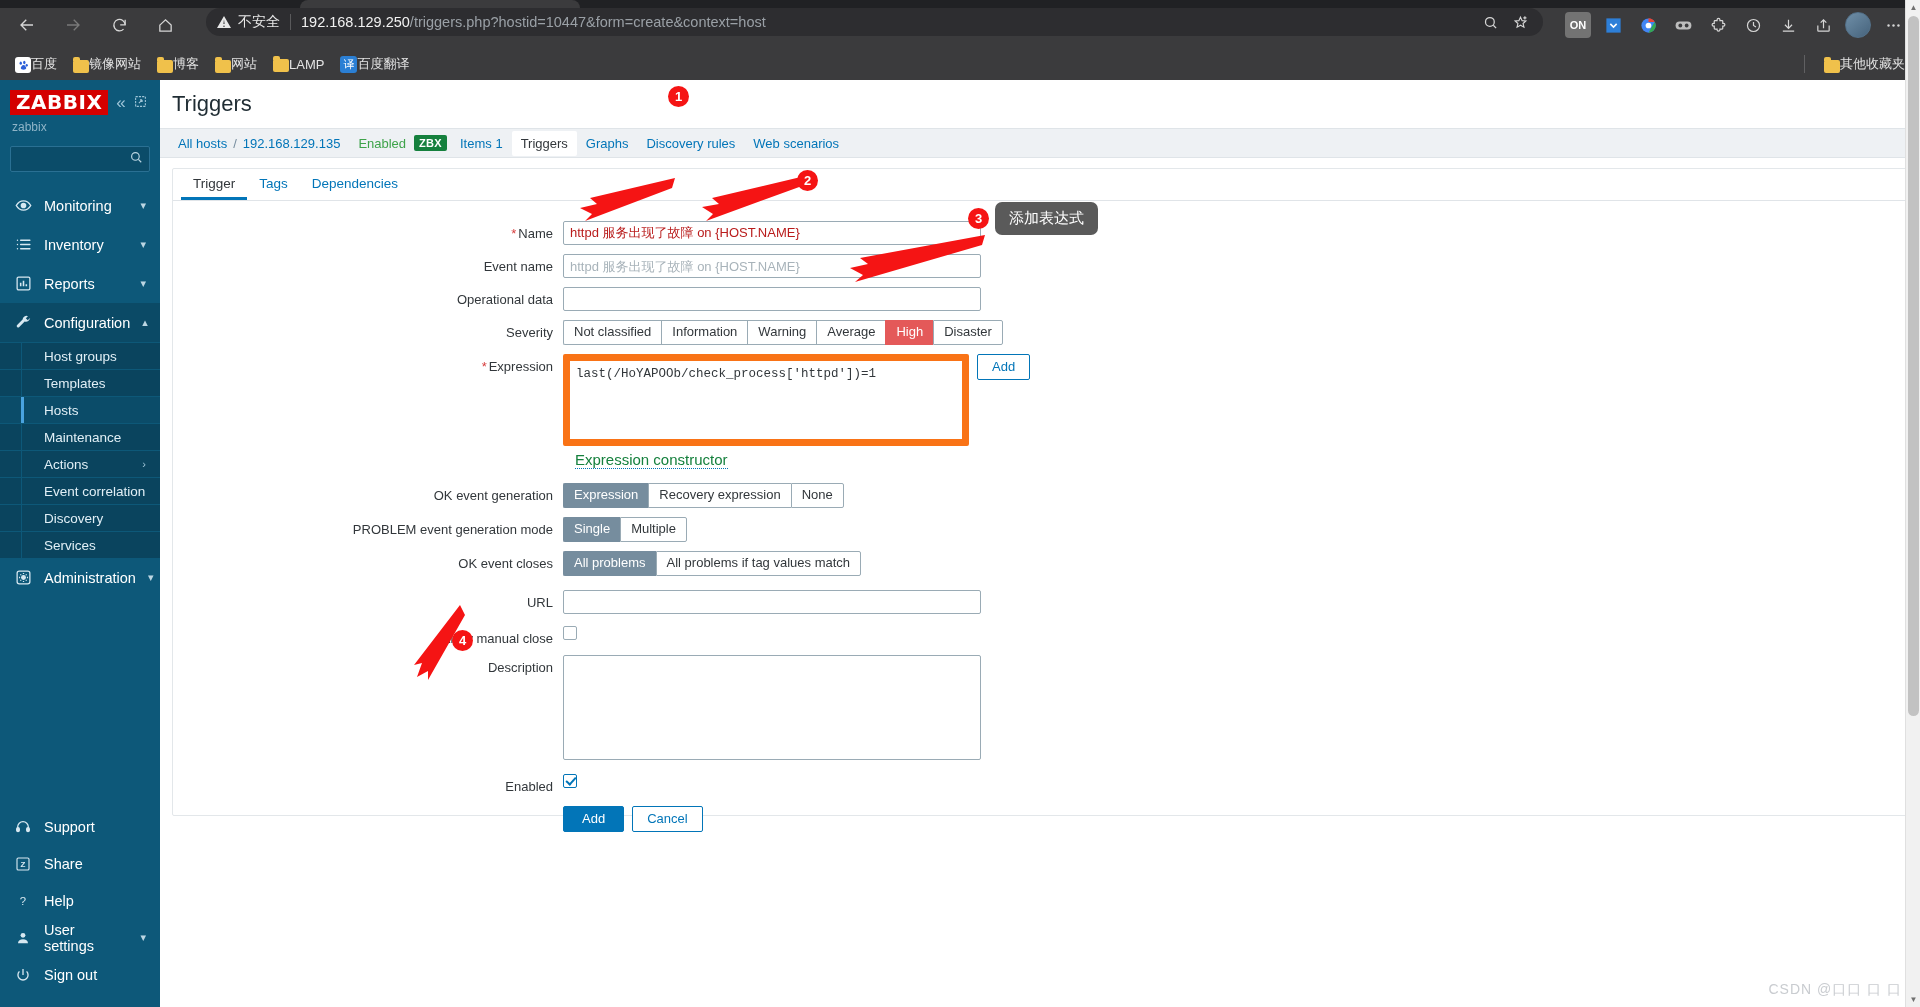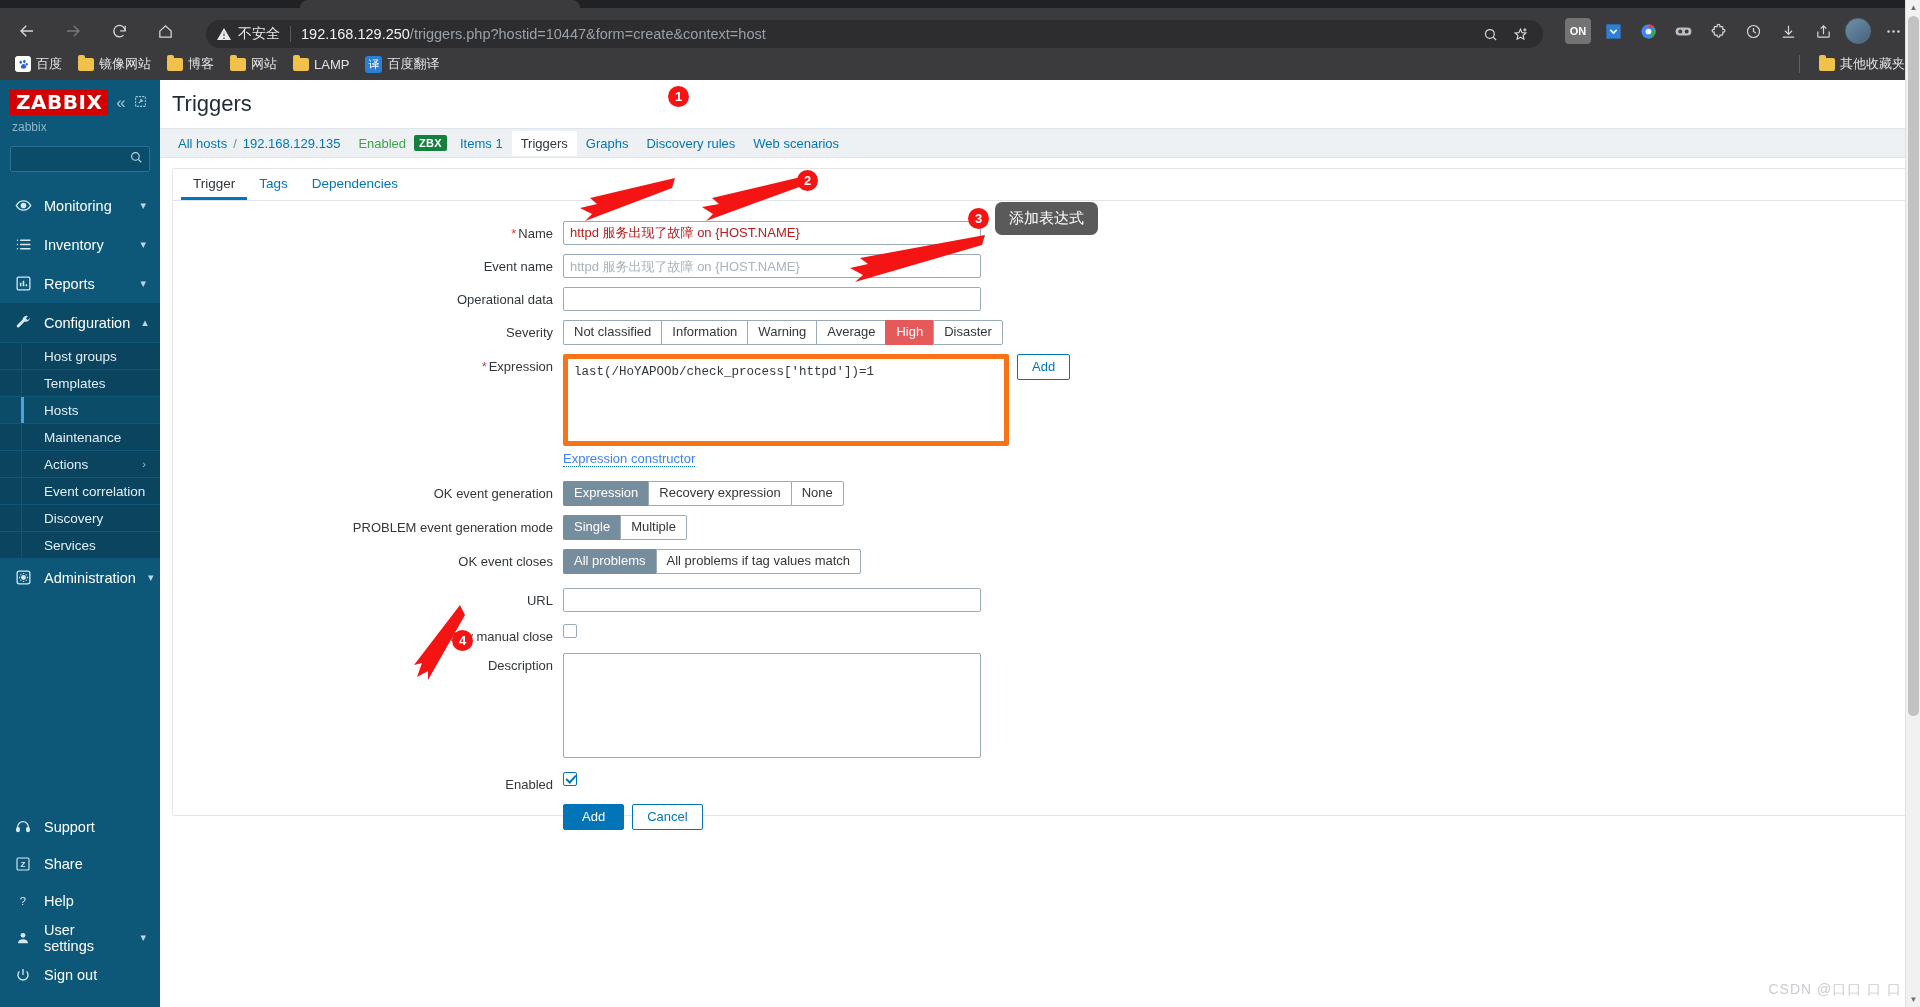--- a/index.html
+++ b/index.html
@@ -17,21 +17,21 @@
   .tabstrip {
     height: 8px; background: #202124; position: relative;
   }
   .tabstrip .activetab {
     position: absolute; left: 300px; top: 0; width: 280px; height: 8px;
     background: #3b3b3d; border-radius: 8px 8px 0 0;
   }
 
   .navbar {
     height: 40px; background: #3b3b3d;
-    display: flex; align-items: flex-end; padding: 0 10px; gap: 12px;
+    display: flex; align-items: flex-start; padding: 0 10px; gap: 12px;
   }
   .navbtn {
     width: 34px; height: 34px; display: flex; align-items: center;
     justify-content: center; border-radius: 4px; color: #d6d6d6;
   }
   .navbtn svg { display: block; }
   .navbtn.dim { color: #7a7a7a; }
 
   .omnibox {
     flex: 1; height: 28px; margin: 0 6px 0 12px;
@@ -59,21 +59,21 @@
     width: 26px; height: 26px; border-radius: 50%;
     background: linear-gradient(140deg,#6f8fa8,#46637c);
     border: 1px solid #54728b;
   }
 
   .bookmarks {
     height: 32px; background: #3b3b3d;
     display: flex; align-items: center; padding: 0 8px;
     color: #e3e3e3; font-size: 13px; gap: 2px;
   }
-  .bm { display: flex; align-items: center; gap: 5px; padding: 3px 7px; border-radius: 4px; white-space: nowrap; }
+  .bm { display: flex; align-items: flex-end; padding: 3px 7px; border-radius: 4px; white-space: nowrap; }
   .folder-ic {
     width: 16px; height: 13px; background: #f0c14b; border-radius: 2px; position: relative; flex:none;
   }
   .folder-ic:before {
     content:""; position:absolute; left:0; top:-3px; width:7px; height:4px;
     background:#f0c14b; border-radius: 2px 2px 0 0;
   }
   .baidu-ic {
     width: 16px; height: 16px; background:#fff; border-radius:3px; flex:none;
     display:flex; align-items:center; justify-content:center;
@@ -194,36 +194,37 @@
     border: 1px solid #9aabb5; border-right: 0; background: #fff;
     font-size: 13px; color: #32373b; padding: 4px 10px 5px 10px; line-height: 14px;
   }
   .seg:last-child { border-right: 1px solid #9aabb5; border-radius: 0 2px 2px 0; }
   .seg:first-child { border-radius: 2px 0 0 2px; }
   .seg.on-gray { background: #768d9e; color: #fff; border-color: #768d9e; }
   .seg.on-high { background: #e45959; color: #fff; border-color: #e45959; }
 
   .exprow { display: flex; align-items: flex-start; gap: 8px; }
   .expr-ta {
-    width: 446px; height: 92px; border: 5px solid #f97316; border-radius: 2px;
+    width: 406px; height: 92px; border: 7px solid #f97316; border-radius: 2px;
     font-family: "Liberation Mono", monospace; font-size: 12.5px;
     padding: 5px 6px; color: #32373b; resize: none; outline: none; line-height: 1.35;
   }
   .btn-outline {
     border: 1px solid #0275b8; color: #0275b8; background: #fff;
     font-size: 13px; padding: 4px 14px 5px 14px; border-radius: 2px;
     font-family: inherit;
   }
   .btn-solid {
     border: 1px solid #0275b8; background: #0275b8; color: #fff;
     font-size: 13px; padding: 4px 18px 5px 18px; border-radius: 2px; font-family: inherit;
   }
   .exprlink {
-    color: #3b82f6; font-size: 13px; border-bottom: 1px dotted #0275b8; margin-top: 2px;
+    color: #15803d; font-size: 15px; border-bottom: 1px dotted #0275b8; margin-top: 2px;
     display: inline-block;
+    margin-left: 12px;
   }
   .cbx {
     width: 14px; height: 14px; border: 1px solid #9aabb5; border-radius: 2px;
     background:#fff; display:inline-block; vertical-align: middle; position: relative;
   }
   .cbx.checked { border-color:#0275b8; }
   .cbx.checked:after {
     content:""; position:absolute; left: 4px; top: 0px; width: 4px; height: 8px;
     border: solid #0275b8; border-width: 0 2px 2px 0; transform: rotate(42deg);
   }

